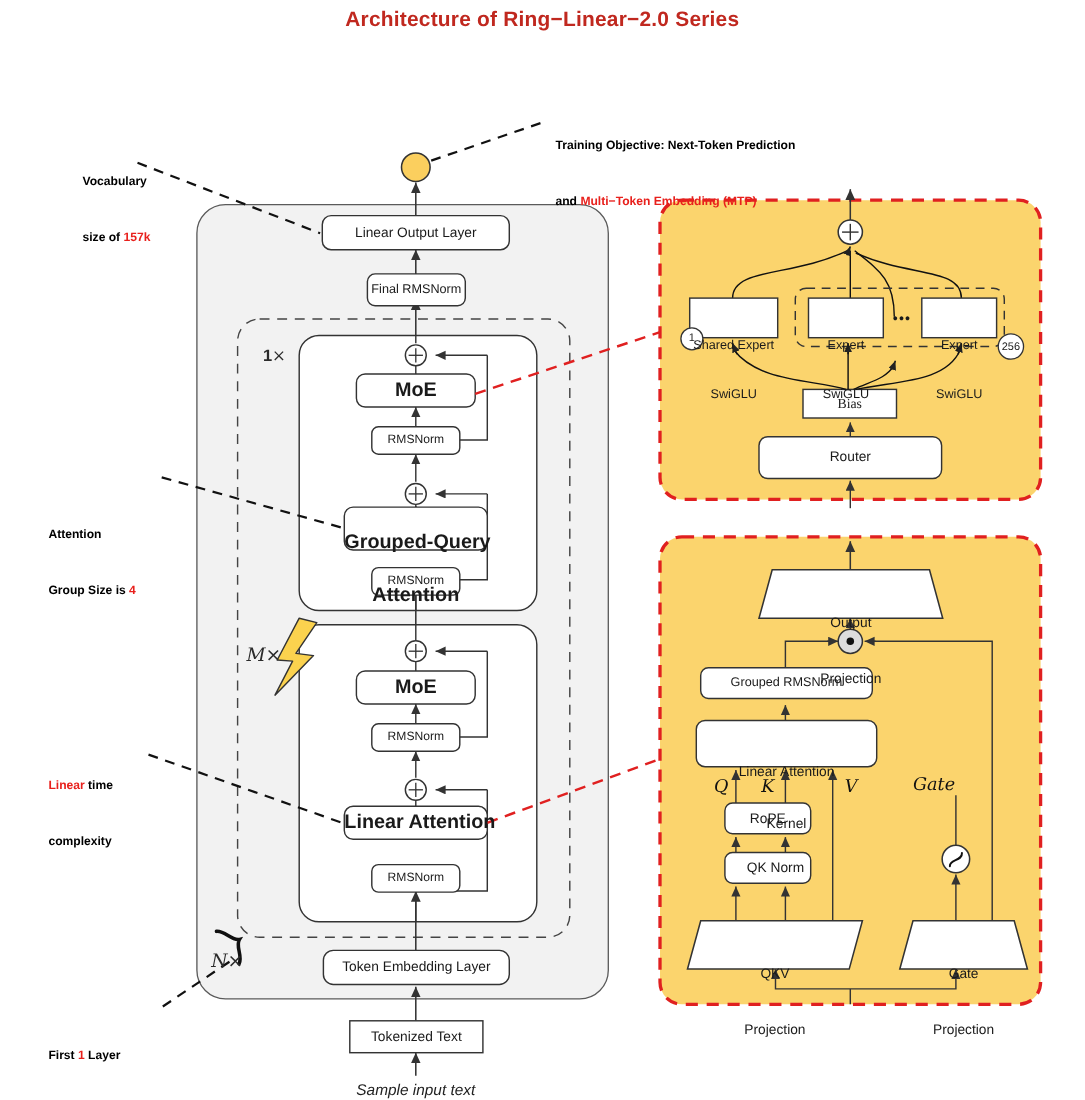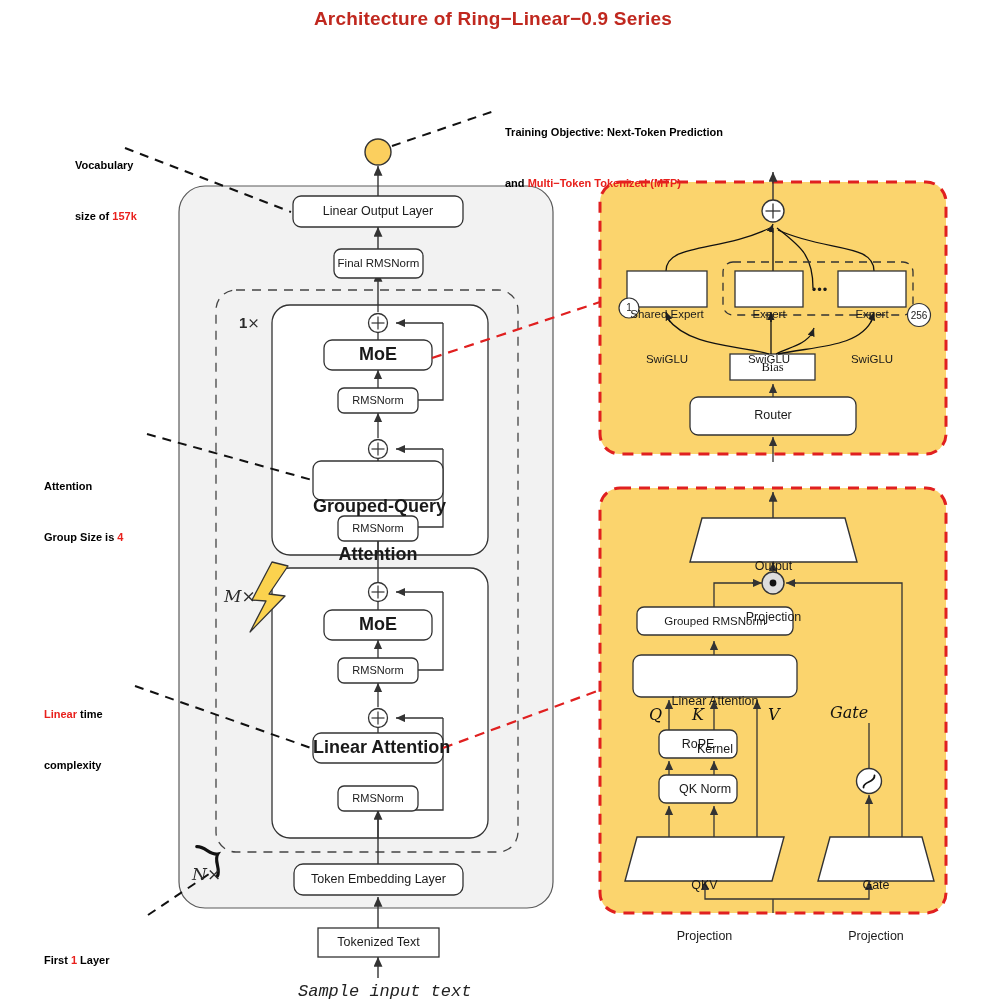--- a/index.html
+++ b/index.html
@@ -53,38 +53,37 @@
   }
   .mathit .nox { font-style: normal; }
   .repeat {
     font-size: 15px;
     color: #2b2b2b;
     font-family: "DejaVu Serif", serif;
   }
   .repeat b { font-family: "Liberation Sans", sans-serif; font-size: 15px; }
   .smallnum { font-size: 10px; color: #222; }
   .caption {
-    font-size: 17px;
+    font-size: 14px;
     font-style: italic;
     color: #222;
-    font-family: Liberation Mono, monospace;
   }
   .qkvlabel {
     font-family: "DejaVu Serif", serif;
     font-style: italic;
     font-size: 16px;
     color: #111;
   }
 </style>
 </head>
 <body>
 
 <div id="page">
 
-  <div class="t title" style="left:0;top:8px;width:986px;text-align:center;">Architecture of Ring−Linear−0.9 Series</div>
+  <div class="t title" style="left:0;top:8px;width:986px;text-align:center;">Architecture of Ring−Linear−2.0 Series</div>
 
   <svg class="layer" viewBox="0 0 986 1000">
     <defs>
       <marker id="ah" markerWidth="9" markerHeight="9" refX="7" refY="3.2" orient="auto" markerUnits="strokeWidth">
         <path d="M0,0 L7,3.2 L0,6.4 z" fill="#333"></path>
       </marker>
       <marker id="ahs" markerWidth="8" markerHeight="8" refX="6.4" refY="2.8" orient="auto" markerUnits="strokeWidth">
         <path d="M0,0 L6.4,2.8 L0,5.6 z" fill="#222"></path>
       </marker>
     </defs>
@@ -270,21 +269,21 @@
     <line x1="869" y1="769" x2="869" y2="723" stroke="#333" stroke-width="1.3"></line>
     <line x1="869" y1="837" x2="869" y2="795" stroke="#333" stroke-width="1.3" marker-end="url(#ah)"></line>
 
     <path d="M773,913 L773,899 L705,899 L705,886 M773,899 L869,899 L869,886" fill="none" stroke="#333" stroke-width="1.3"></path>
     <line x1="705" y1="890" x2="705" y2="881" stroke="#333" stroke-width="1.3" marker-end="url(#ah)"></line>
     <line x1="869" y1="890" x2="869" y2="881" stroke="#333" stroke-width="1.3" marker-end="url(#ah)"></line>
   </svg>
 
   <div class="t anno" style="left:505px;top:90px;">
     <div>Training Objective: Next-Token Prediction</div>
-    <div><span>and </span><span class="red">Multi−Token Tokenized (MTP)</span></div>
+    <div><span>and </span><span class="red">Multi−Token Embedding (MTP)</span></div>
   </div>
 
   <div class="t anno" style="left:75px;top:123px;">
     <div>Vocabulary</div>
     <div><span>size of </span><span class="red">157k</span></div>
   </div>
 
   <div class="t anno" style="left:44px;top:444px;text-align:left;">
     <div>Attention</div>
     <div><span>Group Size is </span><span class="red">4</span></div>
@@ -304,21 +303,21 @@
   <div class="t boxlabel" style="left:293px;top:204px;width:170px;">Linear Output Layer</div>
   <div class="t boxlabel" style="left:334px;top:256px;width:89px;font-size:11.5px;">Final RMSNorm</div>
   <div class="t boxlabel" style="left:294px;top:872px;width:169px;">Token Embedding Layer</div>
   <div class="t boxlabel" style="left:318px;top:935px;width:121px;">Tokenized Text</div>
   <div class="t caption" style="left:298px;top:982px;width:160px;text-align:center;">Sample input text</div>
   <div class="t mathit" style="left:192px;top:864px;"><span>N</span><span class="nox">×</span></div>
 
   <div class="t repeat" style="left:239px;top:314px;"><b>1</b><span>×</span></div>
   <div class="t boxlabel bold" style="left:324px;top:347px;width:108px;">MoE</div>
   <div class="t boxlabel" style="left:338px;top:393px;width:80px;font-size:11px;">RMSNorm</div>
-  <div class="t boxlabel bold" style="left:313px;top:466px;width:130px;line-height:16px;">
+  <div class="t boxlabel bold" style="left:313px;top:452px;width:130px;line-height:16px;">
     <div>Grouped-Query</div>
     <div>Attention</div>
   </div>
   <div class="t boxlabel" style="left:338px;top:521px;width:80px;font-size:11px;">RMSNorm</div>
 
   <div class="t mathit" style="left:224px;top:586px;"><span>M</span><span class="nox">×</span></div>
   <div class="t boxlabel bold" style="left:324px;top:617px;width:108px;">MoE</div>
   <div class="t boxlabel" style="left:338px;top:663px;width:80px;font-size:11px;">RMSNorm</div>
   <div class="t boxlabel bold" style="left:313px;top:740px;width:130px;">Linear Attention</div>
   <div class="t boxlabel" style="left:338px;top:791px;width:80px;font-size:11px;">RMSNorm</div>

